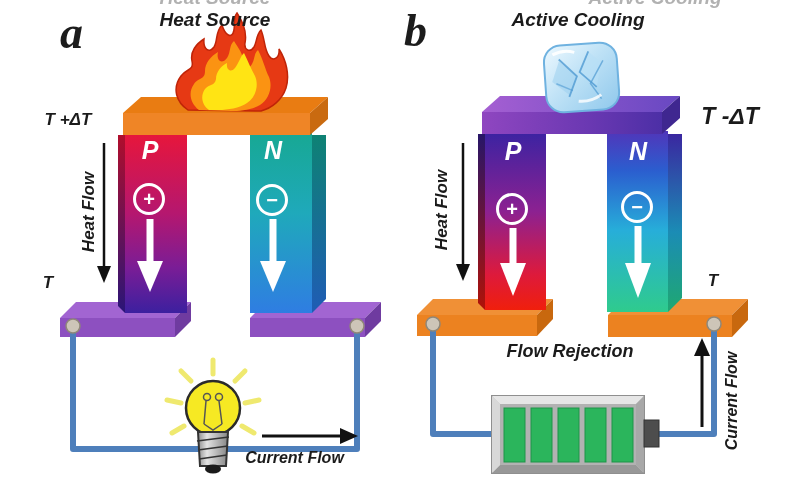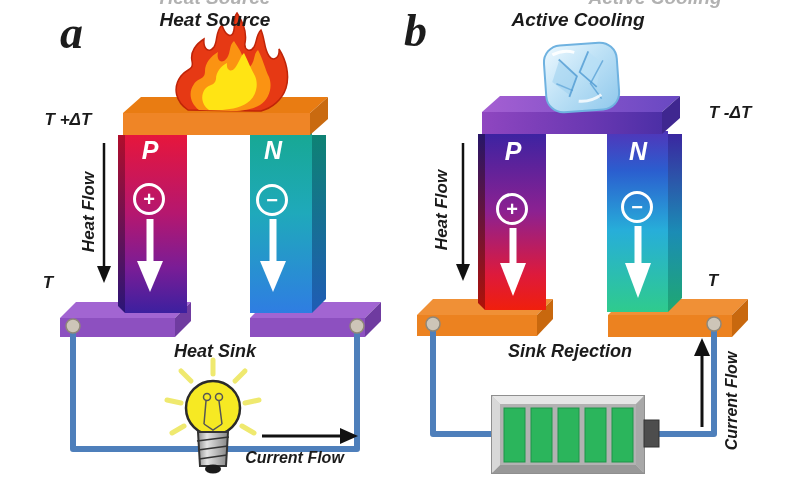--- a/index.html
+++ b/index.html
@@ -262,32 +262,31 @@
   </svg>
 
   <div class="ghost ctr" style="left:115px;width:200px;">Heat Source</div>
   <div class="ghost ctr" style="left:555px;width:200px;">Active Cooling</div>
 
   <div class="ablabel" style="left:60px;top:10px;">a</div>
   <div class="lbl ctr" style="left:115px;top:10px;width:200px;font-size:19px;">Heat Source</div>
   <div class="lbl ctr" style="left:21px;top:111px;width:94px;font-size:17px;">T +ΔT</div>
   <div class="vlabel" style="left:89px;top:212px;font-size:17px;">Heat Flow</div>
   <div class="lbl ctr" style="left:36px;top:274px;width:24px;font-size:17px;">T</div>
-  <div class="lbl ctr" style="left:115px;top:342px;width:200px;font-size:18px;">Heat Sink</div>
   <div class="lbl ctr" style="left:227px;top:449px;width:135px;font-size:16px;">Current Flow</div>
   <div class="lbl ctr white" style="left:134px;top:137px;width:32px;font-size:25px;">P</div>
   <div class="lbl ctr white" style="left:257px;top:137px;width:32px;font-size:25px;">N</div>
   <div class="sym" style="left:133px;top:183px;">+</div>
   <div class="sym" style="left:256px;top:184px;">−</div>
 
   <div class="ablabel" style="left:404px;top:8px;">b</div>
   <div class="lbl ctr" style="left:478px;top:10px;width:200px;font-size:19px;">Active Cooling</div>
-  <div class="lbl ctr" style="left:680px;top:104px;width:100px;font-size:17px;">T -ΔT</div>
+  <div class="lbl ctr" style="left:680px;top:104px;width:100px;font-size:23px;">T -ΔT</div>
   <div class="vlabel" style="left:442px;top:210px;font-size:17px;">Heat Flow</div>
   <div class="lbl ctr" style="left:700px;top:272px;width:26px;font-size:17px;">T</div>
-  <div class="lbl ctr" style="left:465px;top:342px;width:210px;font-size:18px;">Sink Rejection</div>
+  <div class="lbl ctr" style="left:465px;top:342px;width:210px;font-size:18px;">Flow Rejection</div>
   <div class="vlabel" style="left:732px;top:401px;font-size:16px;">Current Flow</div>
   <div class="lbl ctr white" style="left:497px;top:138px;width:32px;font-size:25px;">P</div>
   <div class="lbl ctr white" style="left:622px;top:138px;width:32px;font-size:25px;">N</div>
   <div class="sym" style="left:496px;top:193px;">+</div>
   <div class="sym" style="left:621px;top:191px;">−</div>
 
 </div>
 
 </body></html>

